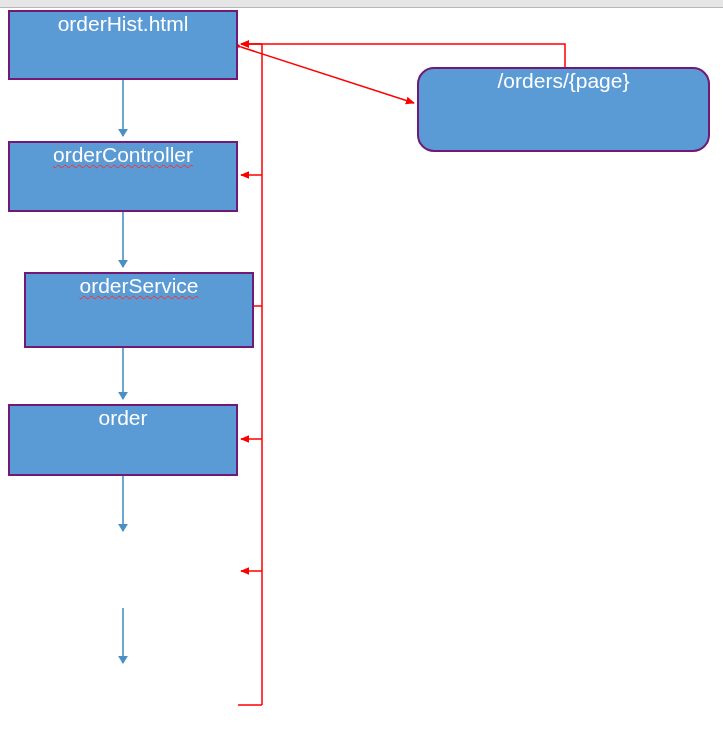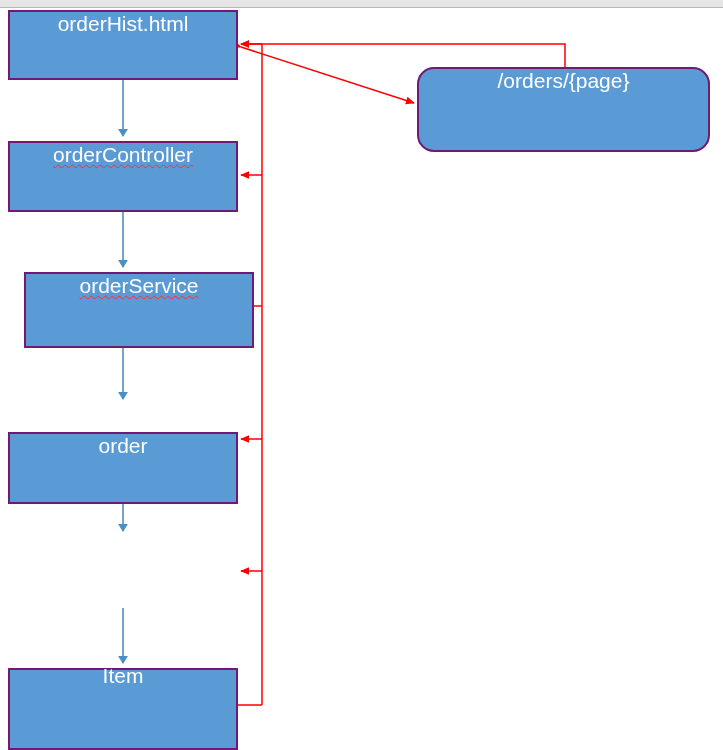--- a/index.html
+++ b/index.html
@@ -116,26 +116,23 @@
   </div>
 
   <div class="node" style="left:8px; top:141px; width:230px; height:71px; font-size:21px;">
     <span class="node-label squiggle">orderController</span>
   </div>
 
   <div class="node" style="left:8px; top:272px; width:230px; height:76px; font-size:21px;margin-left:16px;">
     <span class="node-label squiggle">orderService</span>
   </div>
 
-  <div class="node" style="left:8px; top:404px; width:230px; height:72px; font-size:21px;margin-top:28px;">
+  <div class="node" style="left:8px; top:404px; width:230px; height:72px; font-size:21px;">
     <span class="node-label">order</span>
   </div>
 
 
-  <div class="node" style="left:8px; top:668px; width:230px; height:82px; font-size:21px;">
-    <span class="node-label" style="transform:translateY(-6px);">Item</span>
-  </div>
 
   <div class="node" style="left:417px; top:67px; width:293px; height:85px; font-size:21px;border-radius:17px;">
     <span class="node-label">/orders/{page}</span>
   </div>
 
 </div>
 
 </body></html>

